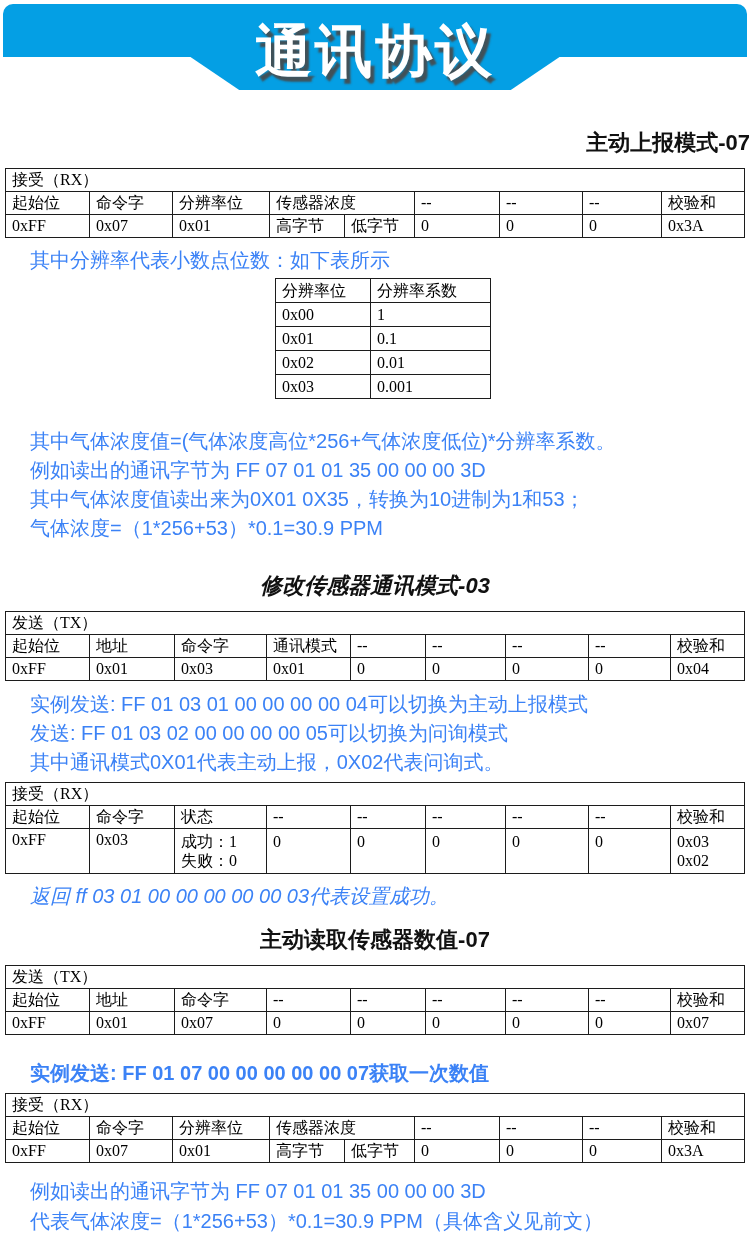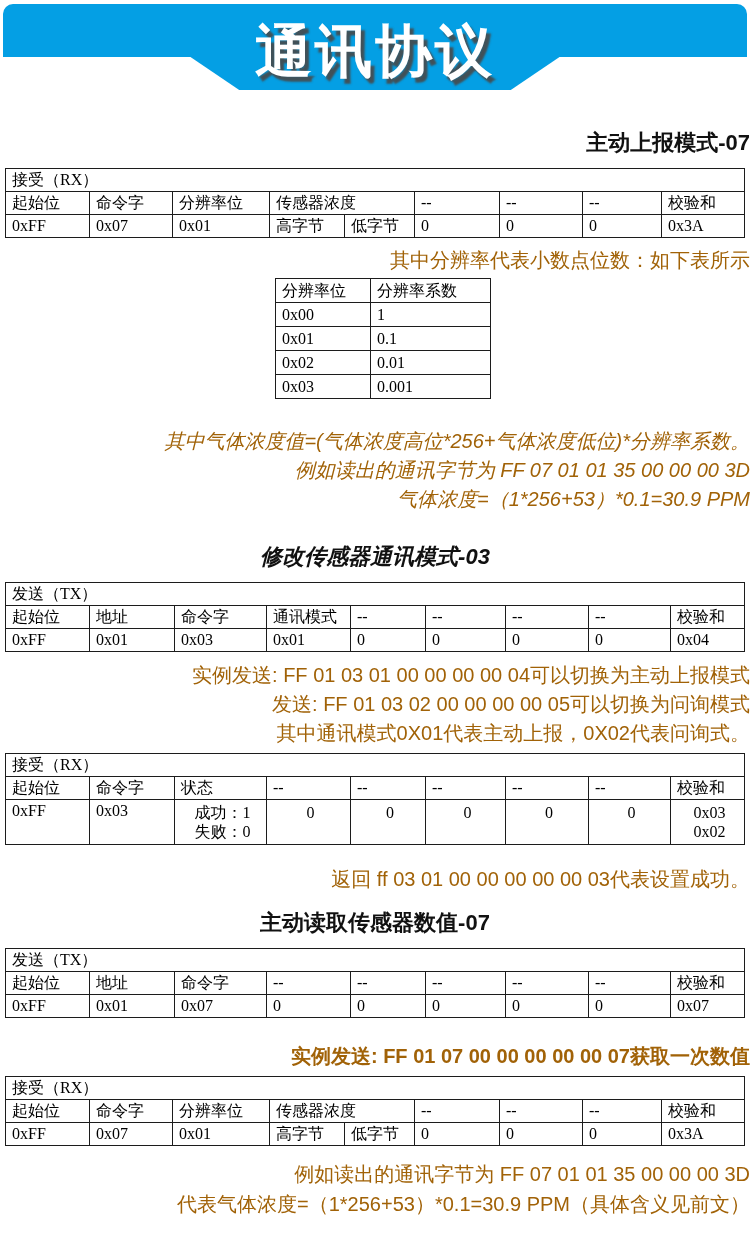--- a/index.html
+++ b/index.html
@@ -37,41 +37,41 @@
   table.proto{
     border-collapse:collapse;table-layout:fixed;width:739px;
     margin:12px auto 0 5px;
     font-family:"Liberation Serif","DejaVu Serif",serif;
     font-size:16px;color:#000;
   }
   table.proto td{
     border:1px solid #1c1c1c;padding:1px 2px 1px 6px;
     line-height:20px;vertical-align:top;overflow:hidden;white-space:nowrap;
   }
-  table.proto td.two-line{white-space:normal;line-height:19px;padding-top:3px;padding-bottom:3px;text-align:center;}
+  table.proto td.two-line{white-space:normal;line-height:19px;padding-top:3px;padding-bottom:3px;}
   
   table.mini{
     border-collapse:collapse;table-layout:fixed;width:215px;
     margin:3px 0 0 275px;
     font-family:"Liberation Serif","DejaVu Serif",serif;
     font-size:16px;color:#000;
   }
   table.mini td{
     border:1px solid #1c1c1c;padding:1px 2px 1px 6px;line-height:21px;
     vertical-align:top;white-space:nowrap;overflow:hidden;
   }
   
   .bodyline{
     margin:0 0 0 30px;font-size:20px;line-height:29px;font-weight:500;
-    color:#a16207;white-space:nowrap;text-align:right;
+    color:#3b82f6;white-space:nowrap;
   }
   .note{margin-top:8px;}
-  .para{margin-top:28px;font-style:italic;}
+  .para{margin-top:28px;}
   .lines2{margin-top:9px;}
-  .result-line{margin-top:20px;}
+  .result-line{margin-top:8px;font-style:italic;}
   .single-line{margin-top:24px;font-weight:bold;}
   .final-lines{margin-top:13px;}
   .final-lines .bodyline{line-height:30px;}
   .mt5{margin-top:5px !important;}
 </style>
 </head>
 <body>
 
 <div class="page">
 
@@ -150,20 +150,21 @@
     <tr>
       <td>0x03</td>
       <td>0.001</td>
     </tr>
   </tbody>
     </table>
 
   <div class="para">
     <p class="bodyline">其中气体浓度值=(气体浓度高位*256+气体浓度低位)*分辨率系数。</p>
     <p class="bodyline">例如读出的通讯字节为 FF 07 01 01 35 00 00 00 3D</p>
+    <p class="bodyline">其中气体浓度值读出来为0X01 0X35，转换为10进制为1和53；</p>
     <p class="bodyline">气体浓度=（1*256+53）*0.1=30.9 PPM</p>
   </div>
 
   <h2 class="sec-title" id="sec2-title">修改传感器通讯模式-03</h2>
 
   <table class="proto">
     <colgroup>
         <col style="width:84px">
         <col style="width:85px">
         <col style="width:92px">

